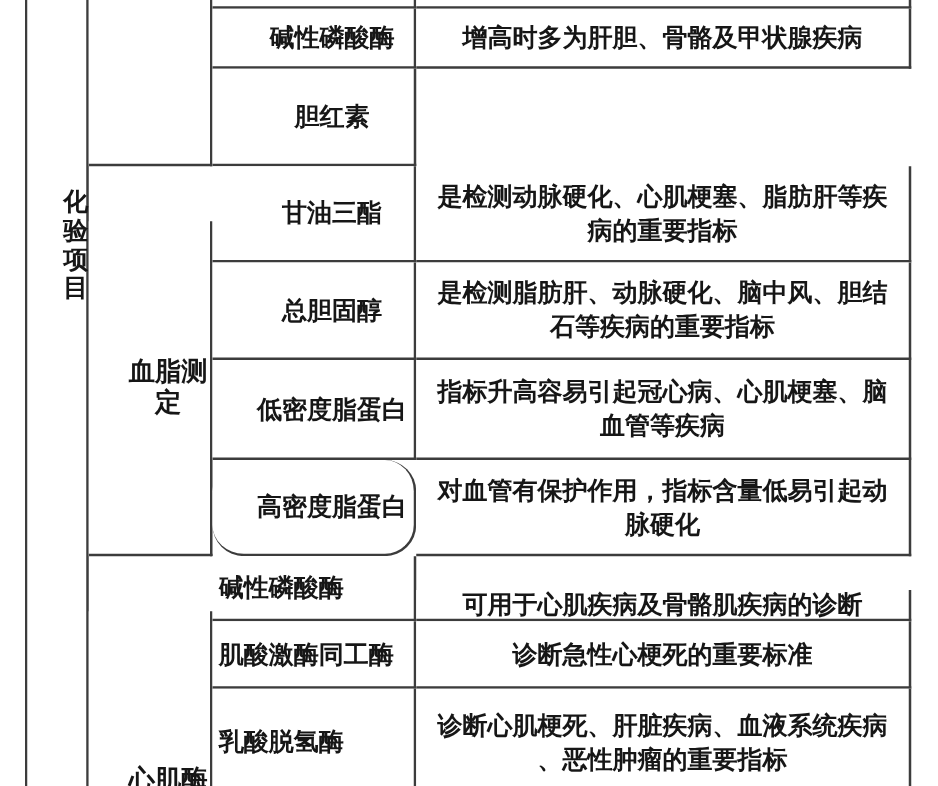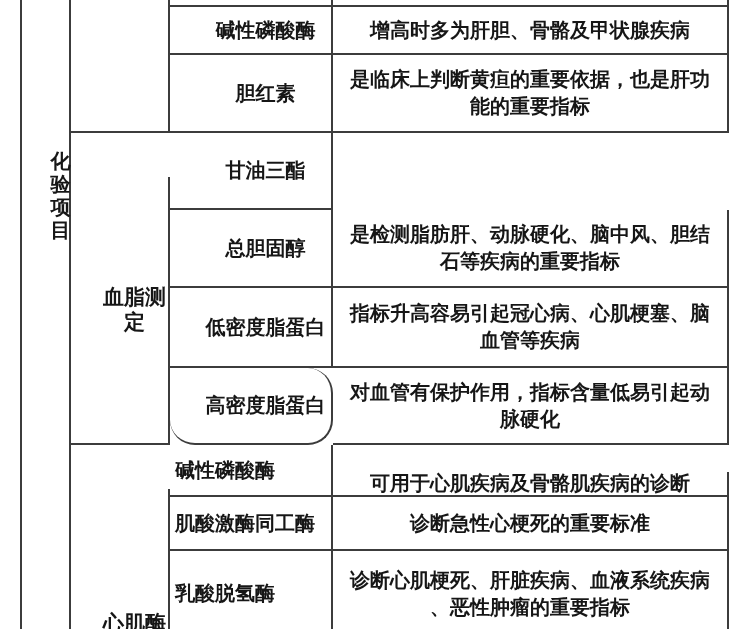--- a/index.html
+++ b/index.html
@@ -72,22 +72,22 @@
     <div class="c" style="grid-column:3;grid-row:3;">胆红素</div>
     <div class="c" style="grid-column:3;grid-row:4;">甘油三酯</div>
     <div class="c" style="grid-column:3;grid-row:5;">总胆固醇</div>
     <div class="c" style="grid-column:3;grid-row:6;text-align:right;">低密度脂蛋白</div>
     <div class="c" style="grid-column:3;grid-row:7;border-radius:25px;">高密度脂蛋白</div>
     <div class="c nameL" style="grid-column:3;grid-row:8;">碱性磷酸酶</div>
     <div class="c nameL" style="grid-column:3;grid-row:9;">肌酸激酶同工酶</div>
     <div class="c nameL noB" style="grid-column:3;grid-row:10;">乳酸脱氢酶</div>
 
     <div class="c desc" style="grid-column:4;grid-row:2;">增高时多为肝胆、骨骼及甲状腺疾病</div>
-    <div class="c desc" style="grid-column:4;grid-row:3;">是临床上判断黄疸的重要依据，也是肝功
-能的重要指标</div>
+    <div class="c desc" style="grid-column:4;grid-row:4;">是检测动脉硬化、心肌梗塞、脂肪肝等疾
+病的重要指标</div>
     <div class="c desc" style="grid-column:4;grid-row:5;">是检测脂肪肝、动脉硬化、脑中风、胆结
 石等疾病的重要指标</div>
     <div class="c desc" style="grid-column:4;grid-row:6;">指标升高容易引起冠心病、心肌梗塞、脑
 血管等疾病</div>
     <div class="c desc" style="grid-column:4;grid-row:7;">对血管有保护作用，指标含量低易引起动
 脉硬化</div>
     <div class="c desc" style="grid-column:4;grid-row:8;margin-top:27px;">可用于心肌疾病及骨骼肌疾病的诊断</div>
     <div class="c desc" style="grid-column:4;grid-row:9;">诊断急性心梗死的重要标准</div>
     <div class="c desc noB" style="grid-column:4;grid-row:10;">诊断心肌梗死、肝脏疾病、血液系统疾病
 、恶性肿瘤的重要指标</div>

